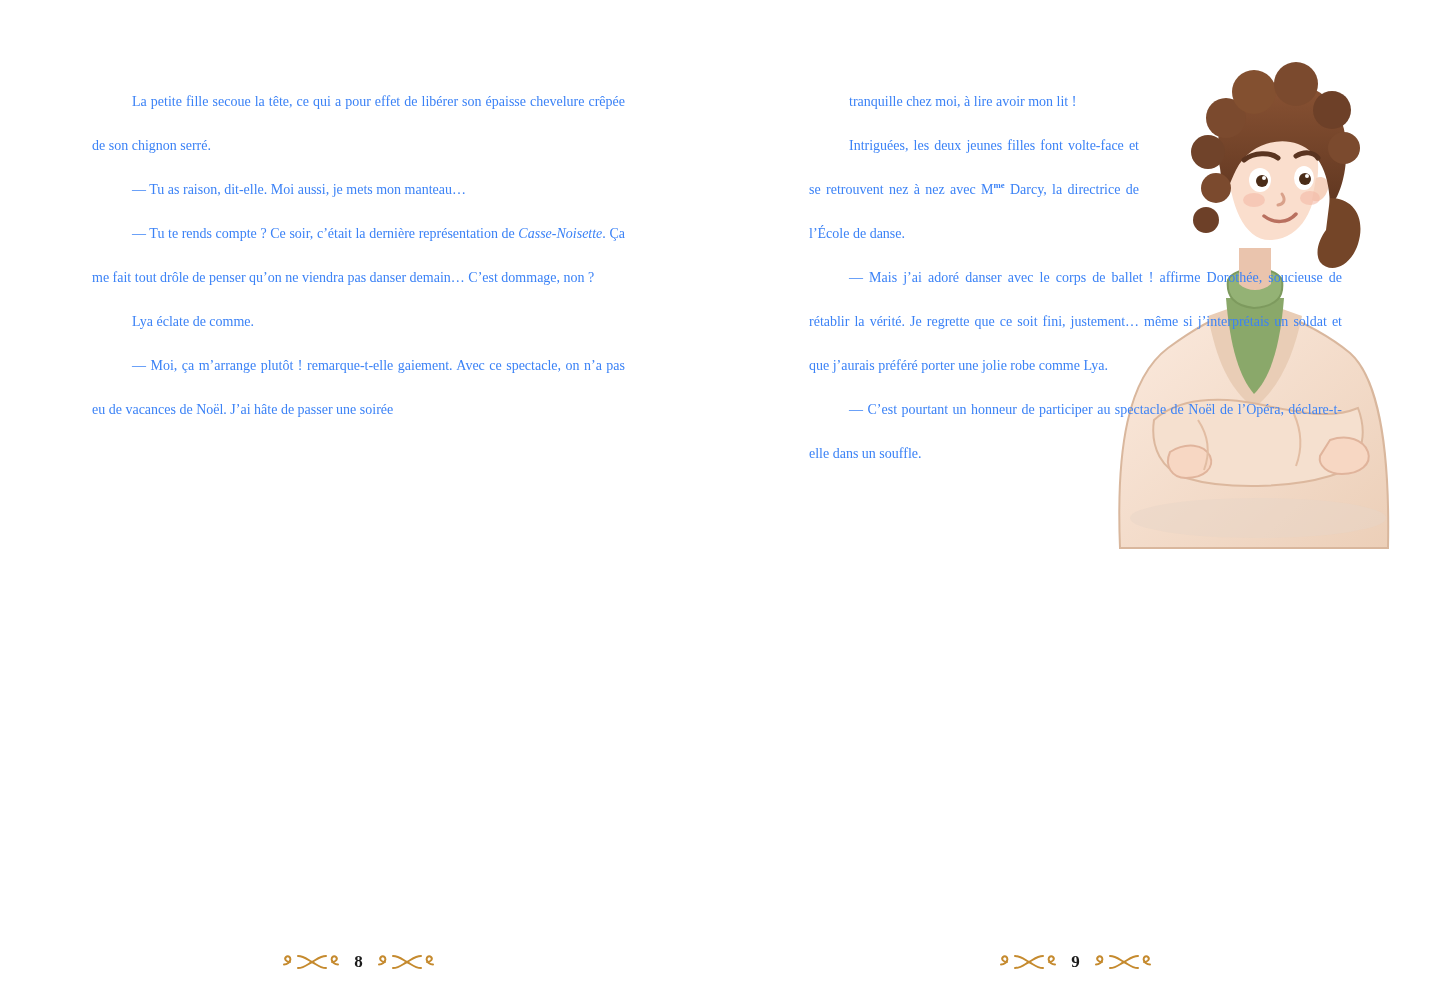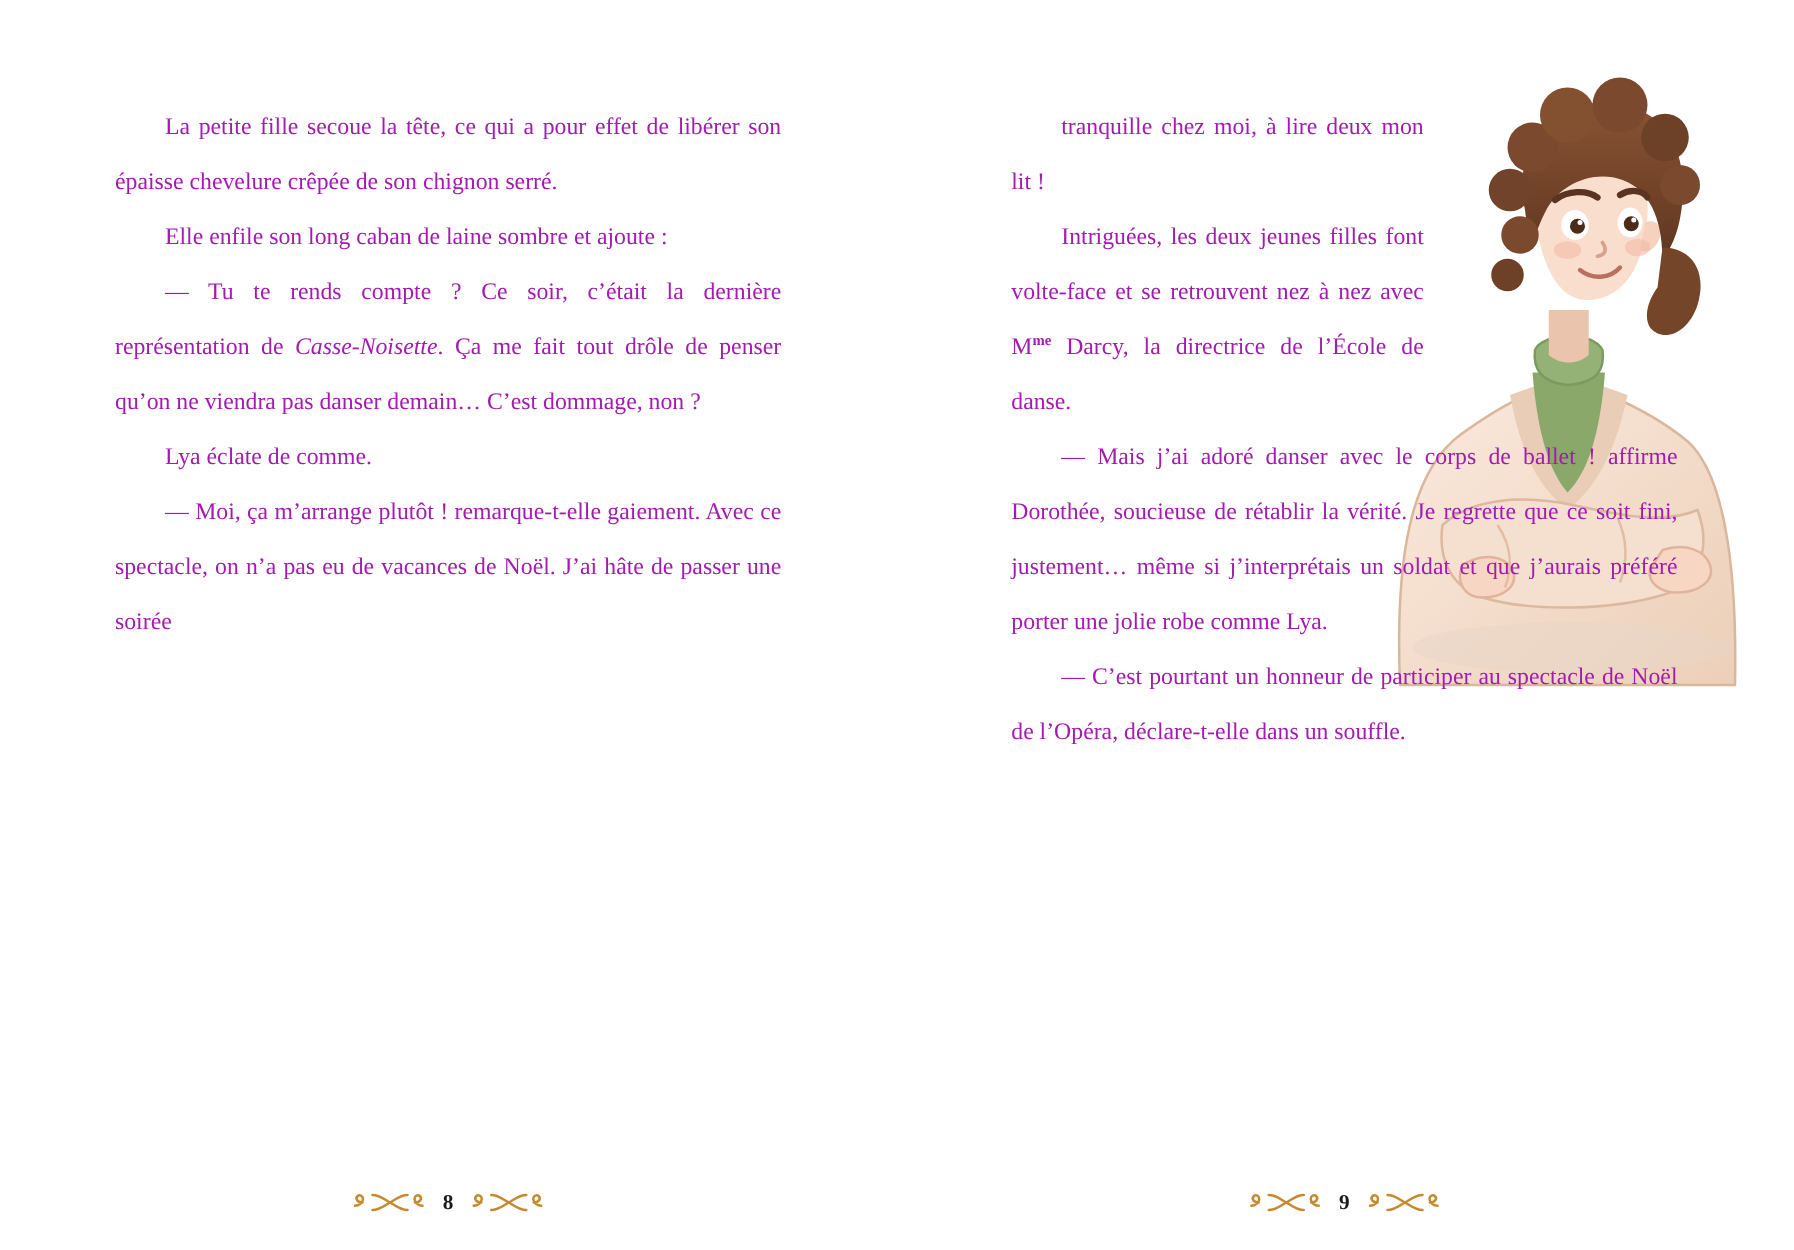--- a/index.html
+++ b/index.html
@@ -23,25 +23,25 @@
   .page {
     position: relative;
     width: 717px;
     height: 1000px;
     box-sizing: border-box;
   }
   .page.left  { padding: 80px 92px 0 92px; }
   .page.right { padding: 80px 92px 0 92px; }
 
   .text-col {
-    font-size: 19px;
+    font-size: 14px;
     line-height: 44px;
     text-align: justify;
     text-justify: inter-word;
-    color: #a21caf;
+    color: #3b82f6;
   }
   .text-col p {
     margin: 0;
     text-indent: 40px;
     hyphens: manual;
   }
   .text-col p i { font-style: italic; }
 
   
   .right .text-col { position: relative; z-index: 2; }
@@ -91,21 +91,21 @@
   }
 </style>
 </head>
 <body>
 
 <div class="spread">
 
   <div class="page left">
     <div class="text-col">
       <p>La petite fille secoue la tête, ce qui a pour effet de libérer son épaisse chevelure crêpée de son chignon serré.</p>
-      <p>Elle enfile son long caban de laine sombre et ajoute :</p>
+      <p>— Tu as raison, dit-elle. Moi aussi, je mets mon manteau…</p>
       <p><span>— Tu te rends compte ? Ce soir, c’était la dernière représentation de </span><i>Casse-Noisette</i><span>. Ça me fait tout drôle de penser qu’on ne viendra pas danser demain… C’est dommage, non ?</span></p>
       <p>Lya éclate de comme.</p>
       <p>— Moi, ça m’arrange plutôt ! remarque-t-elle gaiement. Avec ce spectacle, on n’a pas eu de vacances de Noël. J’ai hâte de passer une soirée</p>
     </div>
 
     <div class="folio">
       <svg class="orn" width="58" height="20" viewBox="0 0 58 20">
         <g fill="none" stroke="#c58a2e" stroke-width="2" stroke-linecap="round">
           <path d="M8 10c-4 0-6-3-4-5 1.6-1.6 4.4-.4 4.4 2.2 0 3-3.4 5.4-6.4 5.4"></path>
           <path d="M16 4c6 0 10 4 14 6-4 2-8 6-14 6"></path>
@@ -189,21 +189,21 @@
       <path d="M272 392 c18 -6 34 0 38 12 c4 12 -8 22 -26 22 c-14 0 -24 -8 -22 -18 Z" fill="#f7d7c3" stroke="#e0b49c" stroke-width="2"></path>
       <path d="M112 404 c16 -10 34 -8 40 4 c5 12 -6 22 -24 22 c-14 0 -22 -12 -16 -26 Z" fill="#f7d7c3" stroke="#e0b49c" stroke-width="2"></path>
 
       <path d="M140 372 c12 18 12 34 6 50" stroke="#e2bda3" stroke-width="2" fill="none"></path>
       <path d="M236 366 c8 18 8 36 2 52" stroke="#e2bda3" stroke-width="2" fill="none"></path>
 
       <ellipse cx="200" cy="470" rx="128" ry="20" fill="#e8d6c8" opacity="0.5"></ellipse>
     </svg>
 
     <div class="text-col">
-      <p class="narrow">tranquille chez moi, à lire deux mon lit !</p>
+      <p class="narrow">tranquille chez moi, à lire avoir mon lit !</p>
       <p class="narrow"><span>Intriguées, les deux jeunes filles font volte-face et se retrouvent nez à nez avec M</span><sup class="mme">me</sup><span> Darcy, la directrice de l’École de danse.</span></p>
       <p class="full">— Mais j’ai adoré danser avec le corps de ballet ! affirme Dorothée, soucieuse de rétablir la vérité. Je regrette que ce soit fini, justement… même si j’interprétais un soldat et que j’aurais préféré porter une jolie robe comme Lya.</p>
       <p class="full">— C’est pourtant un honneur de participer au spectacle de Noël de l’Opéra, déclare-t-elle dans un souffle.</p>
     </div>
 
     <div class="folio">
       <svg class="orn" width="58" height="20" viewBox="0 0 58 20">
         <g fill="none" stroke="#c58a2e" stroke-width="2" stroke-linecap="round">
           <path d="M8 10c-4 0-6-3-4-5 1.6-1.6 4.4-.4 4.4 2.2 0 3-3.4 5.4-6.4 5.4"></path>
           <path d="M16 4c6 0 10 4 14 6-4 2-8 6-14 6"></path>

